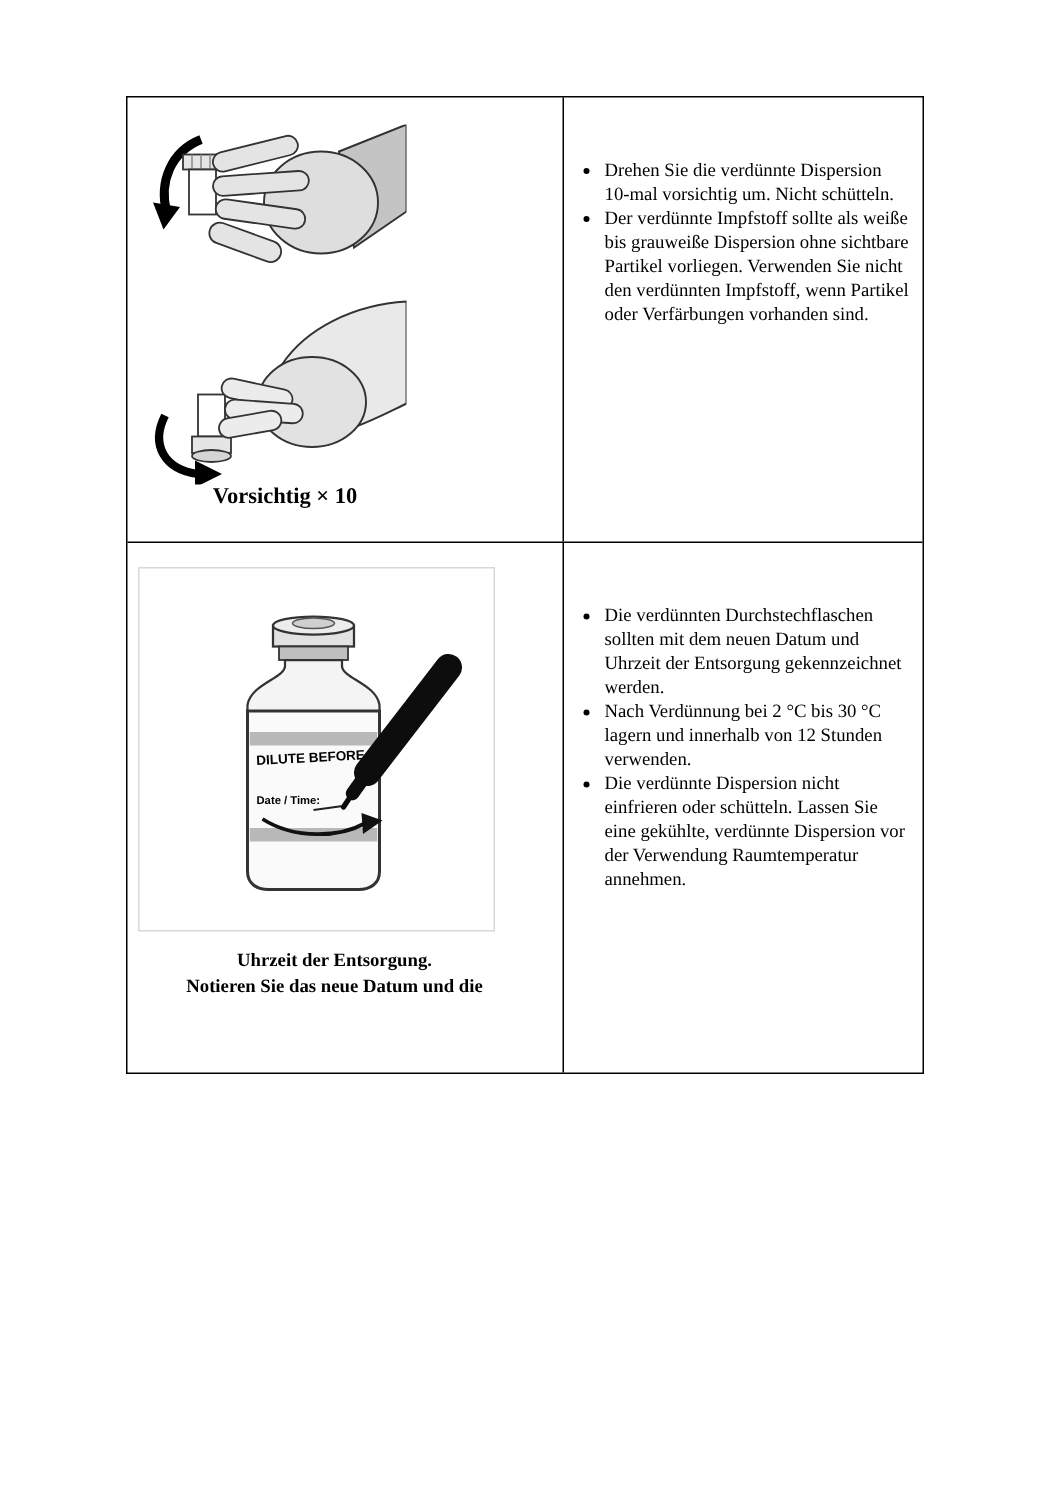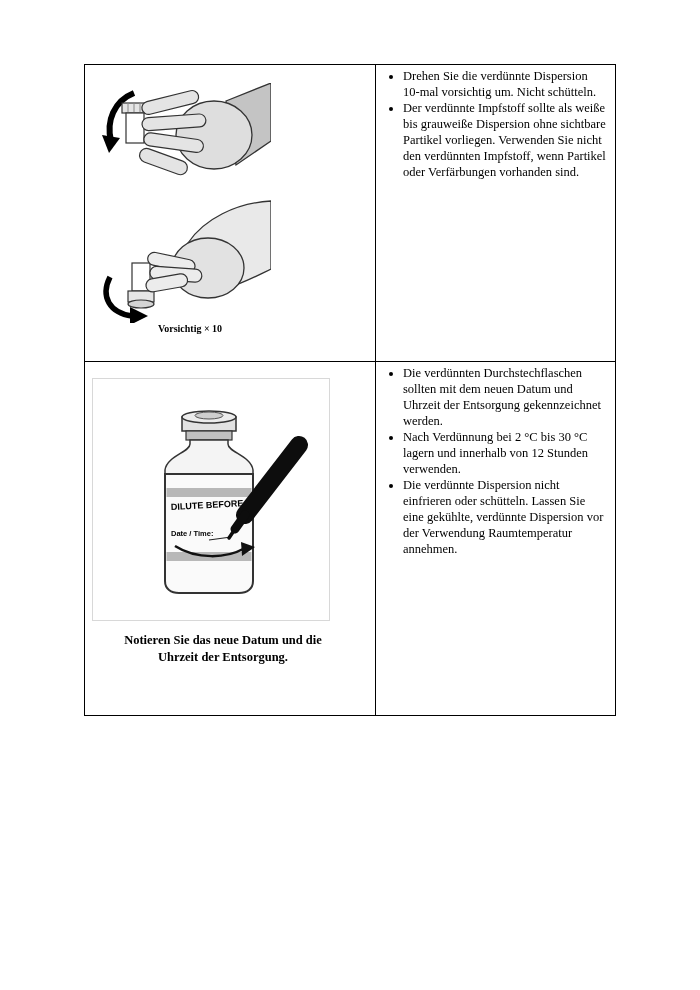--- a/index.html
+++ b/index.html
@@ -11,31 +11,31 @@
   }
   .table {
     position:absolute; left:84px; top:64px; width:532px;
     border:1px solid #000;
   }
   .row { display:flex; }
   .row + .row { border-top:1px solid #000; }
   .row1 { height:296px; }
   .row2 { height:354px; }
   .cell.left { width:291px; border-right:1px solid #000; position:relative; }
-  .cell.right { flex:1; padding:3px 8px 0 5px; }
+  .cell.right { flex:1; padding:3px 8px 0 5px;margin-top:37px; }
   ul.bullets {
     margin:0; padding-left:22px;
     font-size:12.5px; line-height:16px;
     list-style-type:disc;
   }
   ul.bullets li { margin:0; }
   .hands-svg { position:absolute; left:11px; top:18px; }
   .caption1 {
     position:absolute; left:0; top:258px; width:210px;
-    text-align:center; font-weight:bold; font-size:10px;
+    text-align:center; font-weight:bold; font-size:15px;
   }
   .illo-box {
     position:absolute; left:7px; top:16px; width:238px; height:243px;
     border:1px solid #d8d8d8; background:#fff;
   }
   .caption2 {
     position:absolute; left:8px; top:270px; width:260px;
     text-align:center; font-weight:bold; font-size:12.5px; line-height:16.5px;
   }
   .page-number {
@@ -136,22 +136,22 @@
               <g>
                 <line x1="202" y1="50" x2="148" y2="120" stroke="#0d0d0d" stroke-width="18" stroke-linecap="round"></line>
                 <line x1="148" y1="120" x2="138" y2="134" stroke="#0d0d0d" stroke-width="9" stroke-linecap="round"></line>
                 <line x1="138" y1="134" x2="132" y2="143" stroke="#0d0d0d" stroke-width="3.5" stroke-linecap="round"></line>
               </g>
             </g>
           </svg>
         </div>
 
         <div class="caption2">
+          <div>Uhrzeit der Entsorgung.</div>
           <div>Notieren Sie das neue Datum und die</div>
-          <div>Uhrzeit der Entsorgung.</div>
         </div>
       </div>
 
       <div class="cell right">
         <ul class="bullets">
           <li>Die verdünnten Durchstechflaschen sollten mit dem neuen Datum und Uhrzeit der Entsorgung gekennzeichnet werden.</li>
           <li>Nach Verdünnung bei 2 °C bis 30 °C lagern und innerhalb von 12 Stunden verwenden.</li>
           <li>Die verdünnte Dispersion nicht einfrieren oder schütteln. Lassen Sie eine gekühlte, verdünnte Dispersion vor der Verwendung Raumtemperatur annehmen.</li>
         </ul>
       </div>

